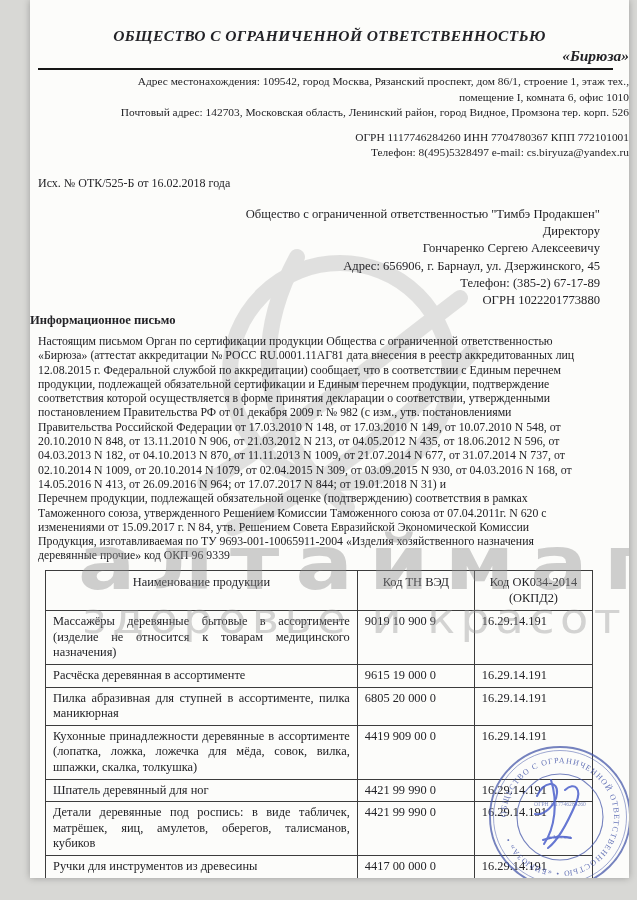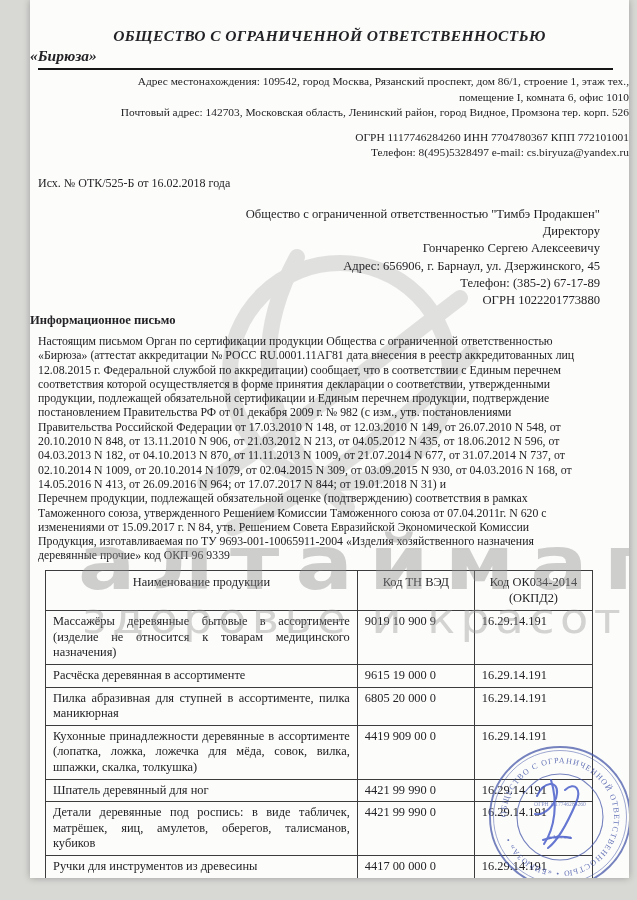--- a/index.html
+++ b/index.html
@@ -10,21 +10,21 @@
   }
   .page{
     position:absolute;left:30px;top:0;width:599px;height:878px;
     background:#fcfcfa;overflow:hidden;
     box-shadow:0 0 7px rgba(0,0,0,.28);
     color:#232327;
   }
   .abs{position:absolute;}
   
   .org1{top:27px;left:0;width:100%;text-align:center;font-size:15.5px;font-weight:bold;font-style:italic;letter-spacing:.4px;}
-  .org2{top:47px;left:0;width:100%;text-align:left;font-size:15.5px;font-weight:bold;font-style:italic;}
+  .org2{top:47px;left:0;width:100%;text-align:right;font-size:15.5px;font-weight:bold;font-style:italic;}
   .rule{top:68px;left:8px;width:575px;border-top:2.6px solid #161616;}
   .addr{top:74px;left:0;width:100%;text-align:right;font-size:11.4px;line-height:15.6px;}
   .addr .gap{height:9px;}
   
   .ref{top:176px;left:8px;font-size:12px;}
   .recipient{top:206px;right:29px;text-align:right;font-size:12.6px;line-height:17.2px;}
   
   .title{top:313px;left:0;width:100%;text-align:left;font-size:12.6px;font-weight:bold;}
   .body-text{top:334px;left:8px;width:583px;font-size:11.8px;line-height:14.3px;}
   .body-text div{white-space:nowrap;}
@@ -95,24 +95,24 @@
       <div>Телефон: (385-2) 67-17-89</div>
       <div>ОГРН 1022201773880</div>
     </div>
 
     <div class="abs title">Информационное письмо</div>
 
     <div class="abs body-text">
       <div>Настоящим письмом Орган по сертификации продукции Общества с ограниченной ответственностью</div>
       <div>«Бирюза» (аттестат аккредитации № РОСС RU.0001.11АГ81 дата внесения в реестр аккредитованных лиц</div>
       <div>12.08.2015 г. Федеральной службой по аккредитации) сообщает, что в соответствии с Единым перечнем</div>
+      <div>продукции, подлежащей обязательной сертификации и Единым перечнем продукции, подтверждение</div>
       <div>соответствия которой осуществляется в форме принятия декларации о соответствии, утвержденными</div>
-      <div>продукции, подлежащей обязательной сертификации и Единым перечнем продукции, подтверждение</div>
       <div>постановлением Правительства РФ от 01 декабря 2009 г. № 982 (с изм., утв. постановлениями</div>
-      <div>Правительства Российской Федерации от 17.03.2010 N 148, от 12.03.2010 N 149, от 26.07.2010 N 548, от</div>
+      <div>Правительства Российской Федерации от 17.03.2010 N 148, от 17.03.2010 N 149, от 10.07.2010 N 548, от</div>
       <div>20.10.2010 N 848, от 13.11.2010 N 906, от 21.03.2012 N 213, от 04.05.2012 N 435, от 18.06.2012 N 596, от</div>
       <div>04.03.2013 N 182, от 04.10.2013 N 870, от 11.11.2013 N 1009, от 21.07.2014 N 677, от 31.07.2014 N 737, от</div>
       <div>02.10.2014 N 1009, от 20.10.2014 N 1079, от 02.04.2015 N 309, от 03.09.2015 N 930, от 04.03.2016 N 168, от</div>
       <div>14.05.2016 N 413, от 26.09.2016 N 964; от 17.07.2017 N 844; от 19.01.2018 N 31) и</div>
       <div>Перечнем продукции, подлежащей обязательной оценке (подтверждению) соответствия в рамках</div>
       <div>Таможенного союза, утвержденного Решением Комиссии Таможенного союза от 07.04.2011г. N 620 с</div>
       <div>изменениями от 15.09.2017 г. N 84, утв. Решением Совета Евразийской Экономической Комиссии</div>
       <div>Продукция, изготавливаемая по ТУ 9693-001-10065911-2004 «Изделия хозяйственного назначения</div>
       <div>деревянные прочие» код ОКП 96 9339</div>
     </div>

